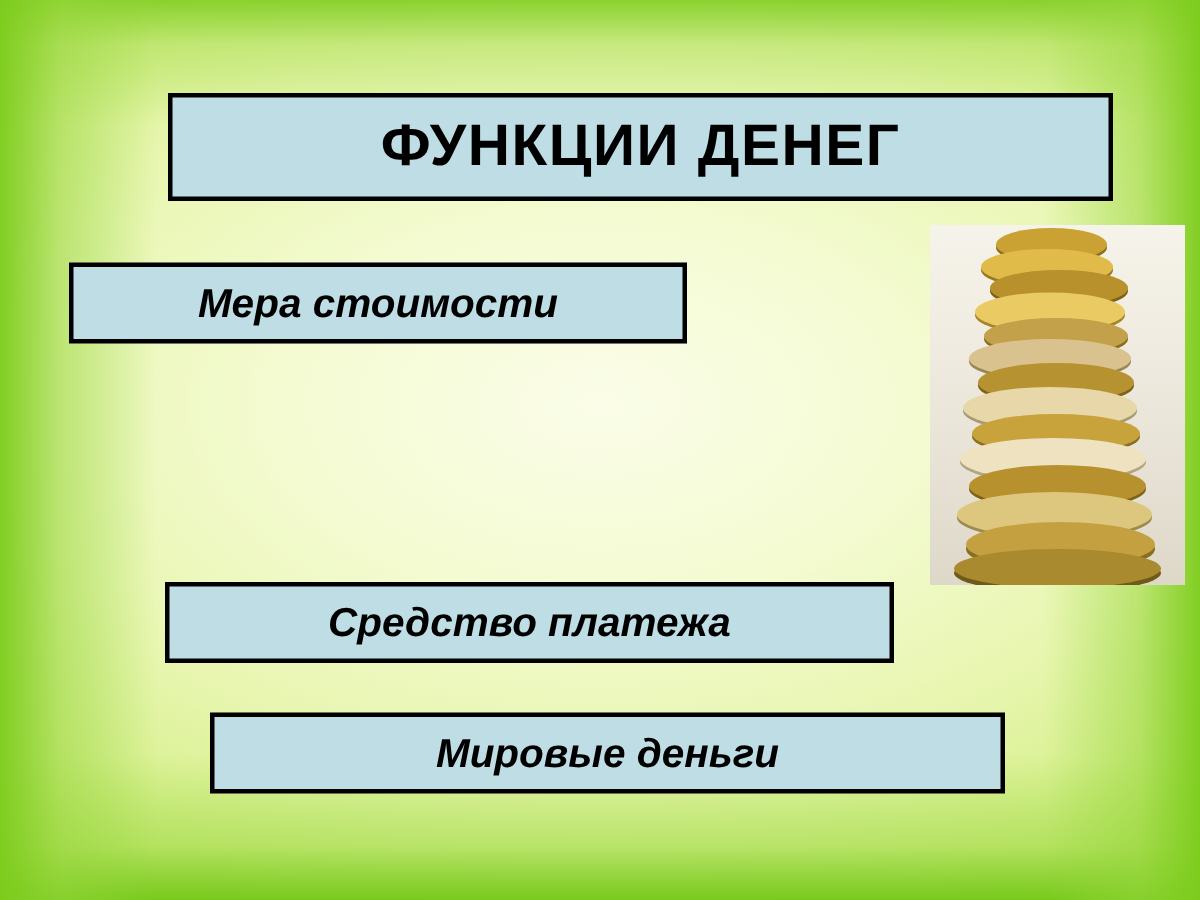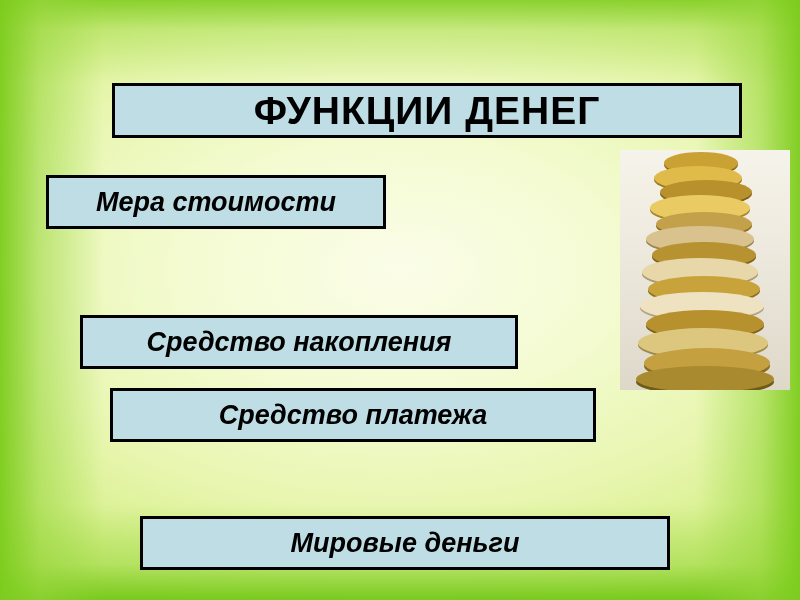--- a/index.html
+++ b/index.html
@@ -57,37 +57,36 @@
     display: flex;
     align-items: center;
     justify-content: center;
     color: #000000;
     white-space: nowrap;
   }
   .box.title {
     left: 112px;
     top: 62px;
     width: 630px;
-    height: 55px;
+    height: 72px;
     font-size: 39px;
     font-weight: bold;
     font-style: normal;
     letter-spacing: 1px;
-    margin-top: 21px;
   }
   .box.fn {
     font-weight: bold;
     font-style: italic;
     font-size: 27px;
   }
-  .fn1 { left: 46px;  top: 175px; width: 340px; height: 54px; }
+  .fn1 { left: 46px;  top: 175px; width: 412px; height: 54px; }
   .fn2 { left: 60px;  top: 245px; width: 424px; height: 54px; }
   .fn3 { left: 80px;  top: 315px; width: 438px; height: 54px; }
   .fn4 { left: 110px; top: 388px; width: 486px; height: 54px; }
-  .fn5 { left: 140px; top: 475px; width: 530px; height: 54px; margin-top: 41px; }
+  .fn5 { left: 140px; top: 475px; width: 530px; height: 54px; }
 </style>
 </head>
 <body>
 
 <div id="slide">
 
   <div class="photo">
     <div class="bg"></div>
 
     <div class="coin" style="left:44px; top:2px;   width:74px; height:22px; background:#c9a233; box-shadow:0 2px 0 #8d6f1c;"></div>
@@ -102,17 +101,16 @@
     <div class="coin" style="left:20px; top:142px; width:124px;height:28px; background:#efe2c0; box-shadow:0 2px 0 #b2a681;"></div>
     <div class="coin" style="left:26px; top:160px; width:118px;height:28px; background:#b8912f; box-shadow:0 2px 0 #7e6219;"></div>
     <div class="coin" style="left:18px; top:178px; width:130px;height:30px; background:#ddc77f; box-shadow:0 2px 0 #9c8a4e;"></div>
     <div class="coin" style="left:24px; top:198px; width:126px;height:30px; background:#c5a040; box-shadow:0 3px 0 #8a6d22;"></div>
     <div class="coin" style="left:16px; top:216px; width:138px;height:26px; background:#a98a2e; box-shadow:0 3px 0 #6f5a18;"></div>
   </div>
 
   <div class="box title">ФУНКЦИИ ДЕНЕГ</div>
 
   <div class="box fn fn1">Мера стоимости</div>
-  <div class="box fn fn3">Средство накопления</div>
   <div class="box fn fn4">Средство платежа</div>
   <div class="box fn fn5">Мировые деньги</div>
 
 </div>
 
 </body></html>

